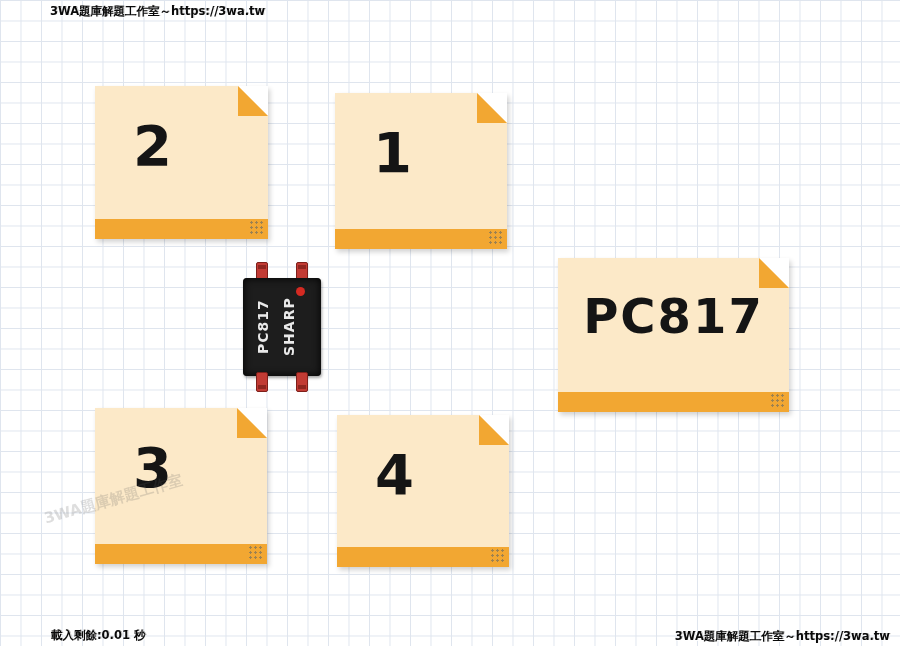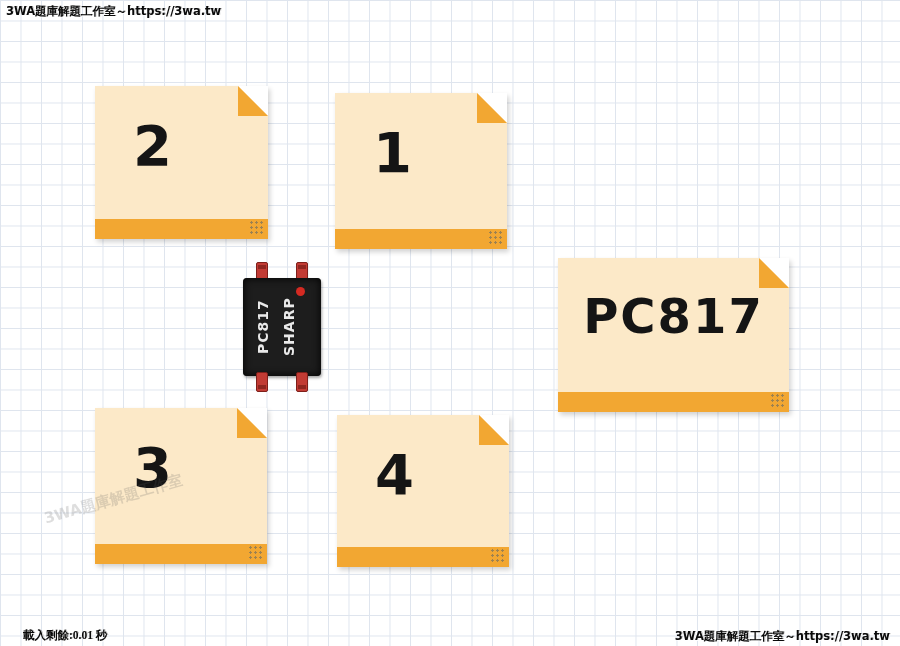--- a/index.html
+++ b/index.html
@@ -80,23 +80,24 @@
   .chip-dot {
     position:absolute; top:9px; right:16px; width:9px; height:9px;
     background:#d42a22; border-radius:50%;
   }
 
   
   .wm {
     position:absolute; font-size:11.5px; font-weight:bold; color:#0a0a0a;
     white-space:nowrap; z-index:4;
     text-shadow:1px 1px 0 rgba(255,255,255,.9), 1px 0 0 rgba(60,60,60,.45);
+    margin-left:44px;
   }
   #wm-top { left:6px; top:4px; }
-  #status-bottom { left:23px; bottom:3px;font-family:Liberation Serif, serif; }
+  #status-bottom { left:7px; bottom:3px; }
   #wm-bottom-right { right:10px; bottom:2px; }
   #wm-diagonal {
     position:absolute; left:42px; top:490px; z-index:3;
     font-size:15px; font-weight:bold; color:rgba(90,90,90,0.20);
     transform:rotate(-16deg); white-space:nowrap; text-shadow:none;
   }
 </style>
 </head>
 <body>
 

